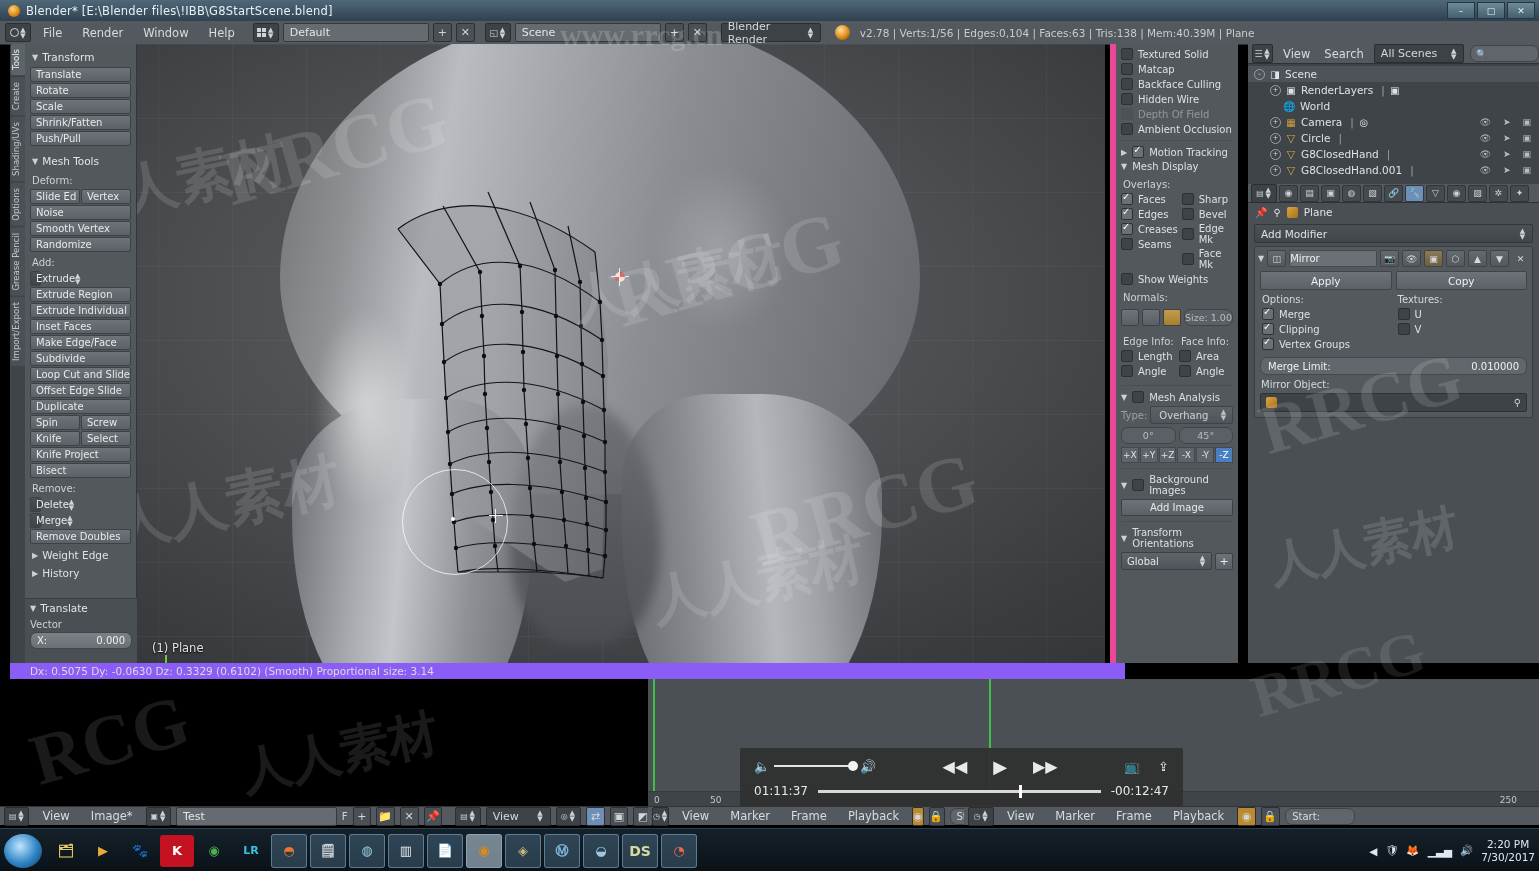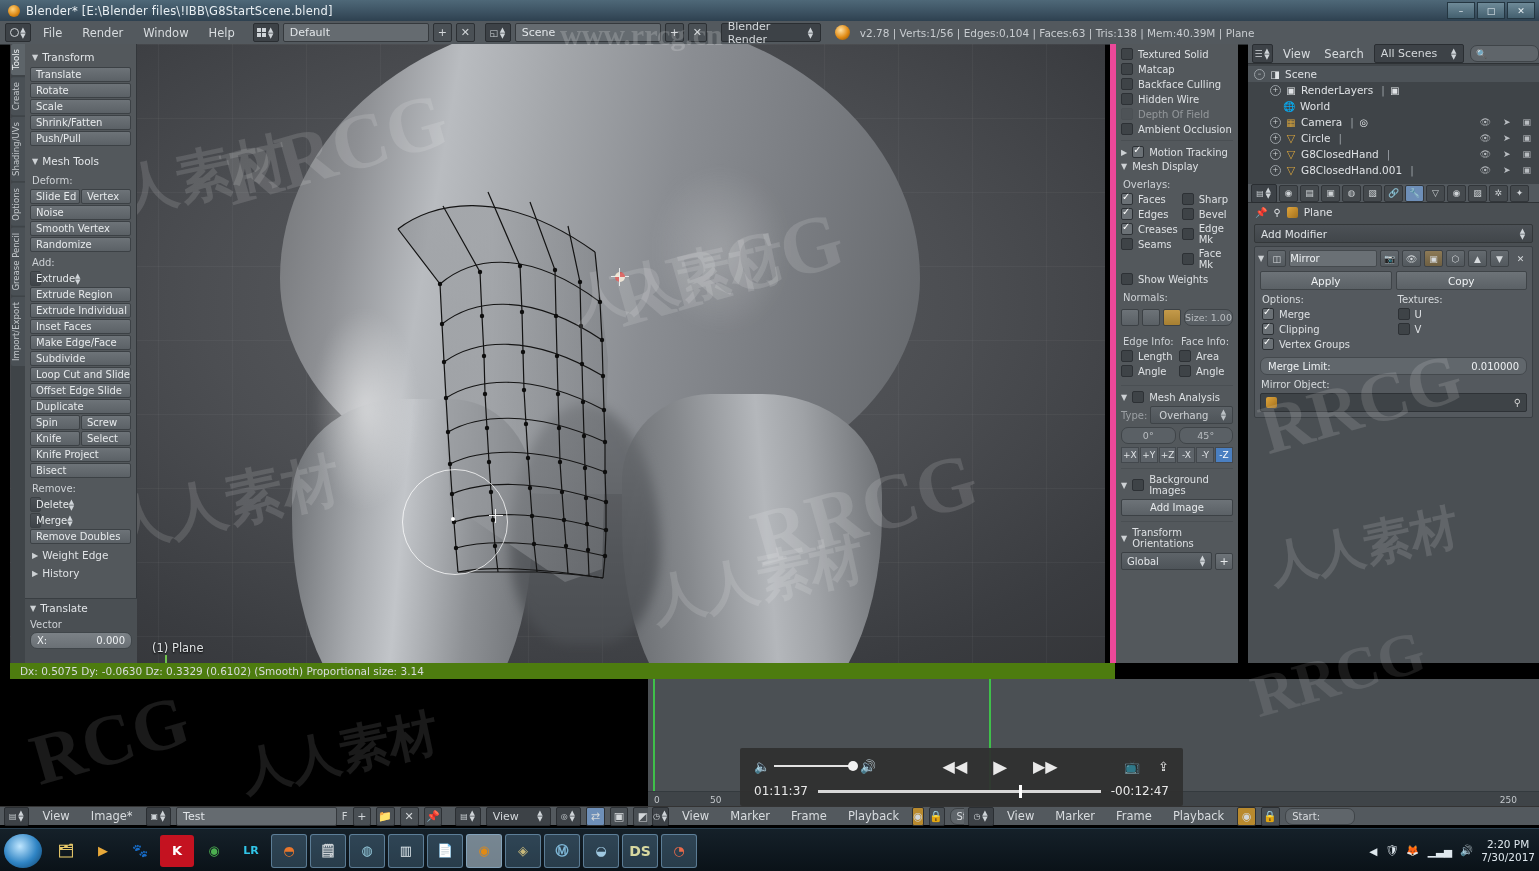--- a/index.html
+++ b/index.html
@@ -39,22 +39,22 @@
   
   .viewport{position:absolute;left:10px;top:44px;width:1095px;height:619px;overflow:hidden;
     background:
       radial-gradient(900px 540px at 52% 42%, #5f6165 0%, #4c4e52 42%, #3a3c40 74%, #303134 100%);}
   .vp-grid{position:absolute;inset:0;
     background-image:linear-gradient(to right,rgba(255,255,255,.035) 1px,transparent 1px),
                      linear-gradient(to bottom,rgba(255,255,255,.035) 1px,transparent 1px);
     background-size:74px 74px;}
   .vp-label{position:absolute;left:146px;top:51px;font-size:11.5px;color:#e4e6e8;text-shadow:0 1px 2px #000;}
   .vp-obj{position:absolute;left:152px;top:641px;font-size:11.5px;color:#dfe2e4;text-shadow:0 1px 2px #000;}
-  .vp-status{position:absolute;left:10px;top:663px;width:1095px;height:16px;background:#4d7c0f;
-    display:flex;align-items:center;padding-left:10px;font-size:10.5px;color:#d9dcde;}
+  .vp-status{position:absolute;left:10px;top:663px;width:1095px;height:16px;background:#8b5cf6;
+    display:flex;align-items:center;padding-left:20px;font-size:10.5px;color:#d9dcde;}
 
   
   .torso{position:absolute;filter:blur(.4px);}
   .hip{left:270px;top:-30px;width:640px;height:480px;border-radius:50% 50% 42% 42%/55% 55% 45% 45%;
     background:linear-gradient(100deg,#6e7073 0%,#8e9094 14%,#b9bcc0 26%,#a3a6aa 40%,#8a8d92 58%,#7a7d82 76%,#64676b 100%);}
   .legL{left:282px;top:355px;width:240px;height:330px;border-radius:46% 34% 40% 46%/30% 26% 60% 64%;
     background:linear-gradient(95deg,#6a6d71,#a9acb0 30%,#c2c5c9 45%,#8e9195 72%,#6b6e72);}
   .legR{left:612px;top:350px;width:260px;height:335px;border-radius:34% 46% 46% 40%/26% 30% 64% 60%;
     background:linear-gradient(265deg,#6a6d71,#9fa2a6 28%,#b4b7bb 44%,#86898d 72%,#64676b);}
   .crotch{left:500px;top:360px;width:150px;height:240px;border-radius:50% 50% 40% 40%/60% 60% 40% 40%;

